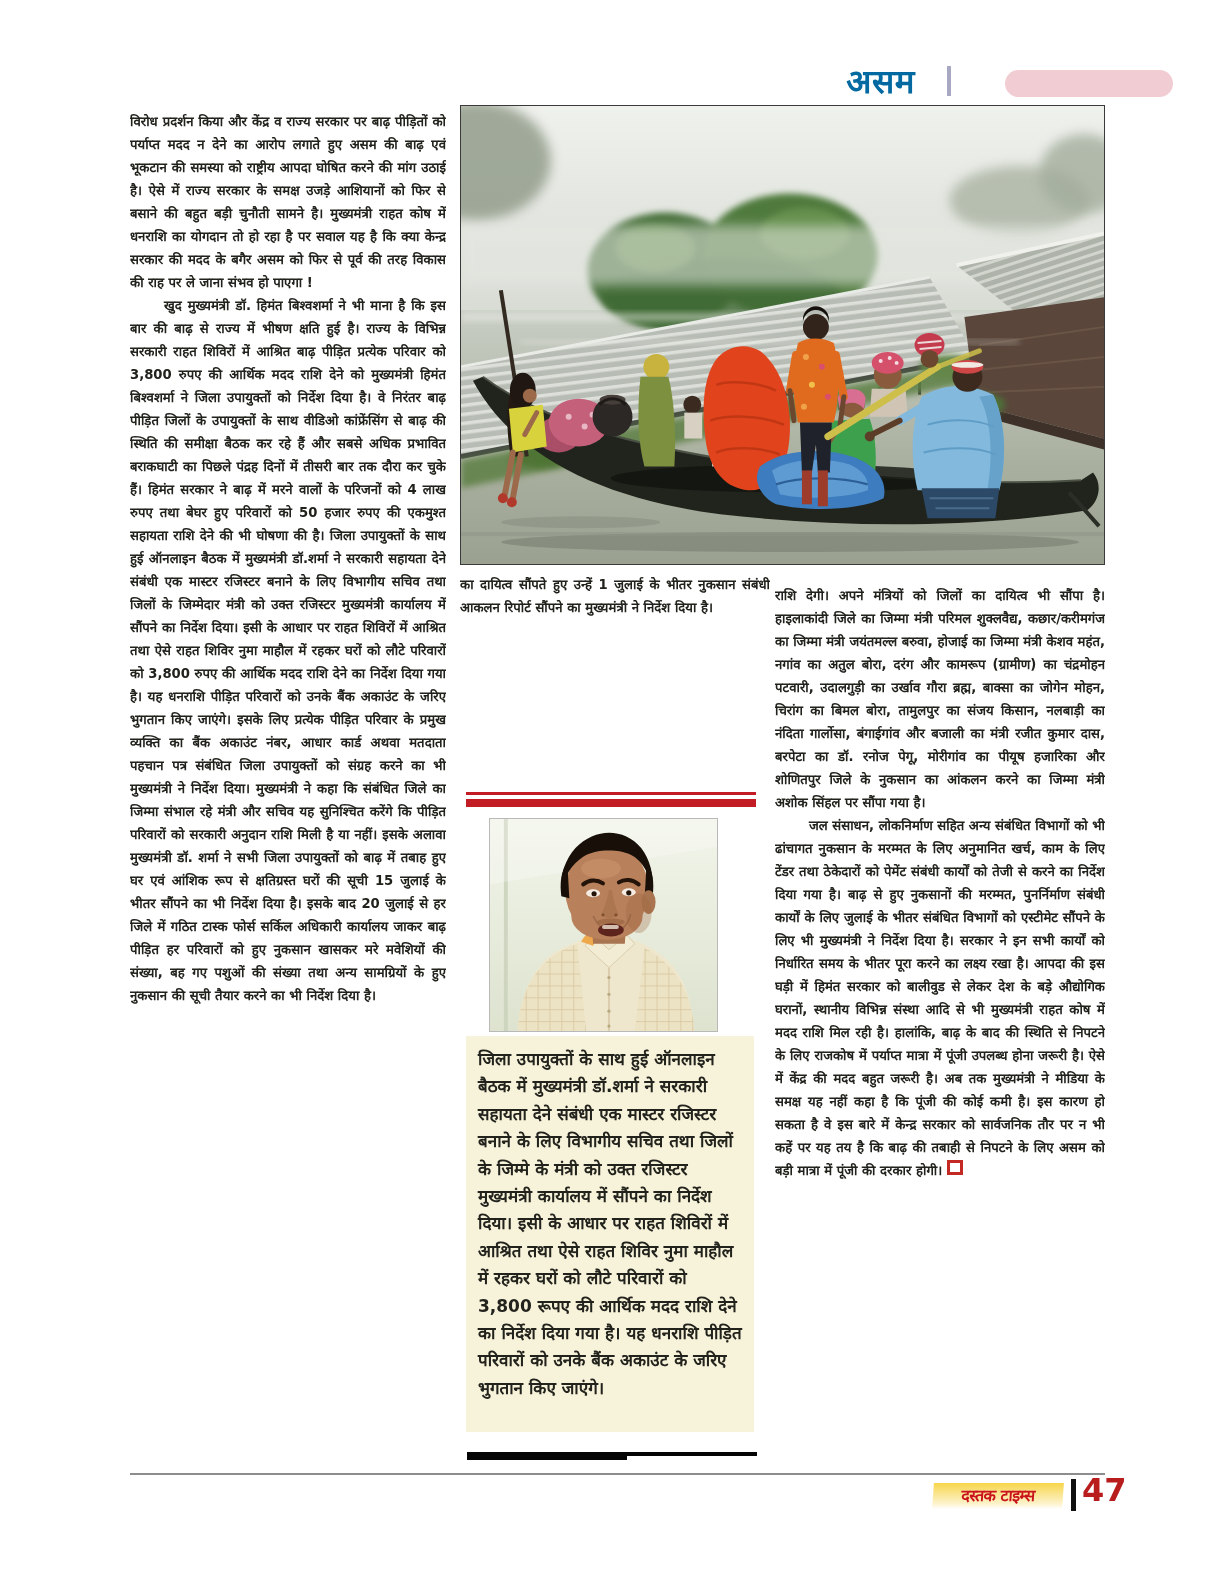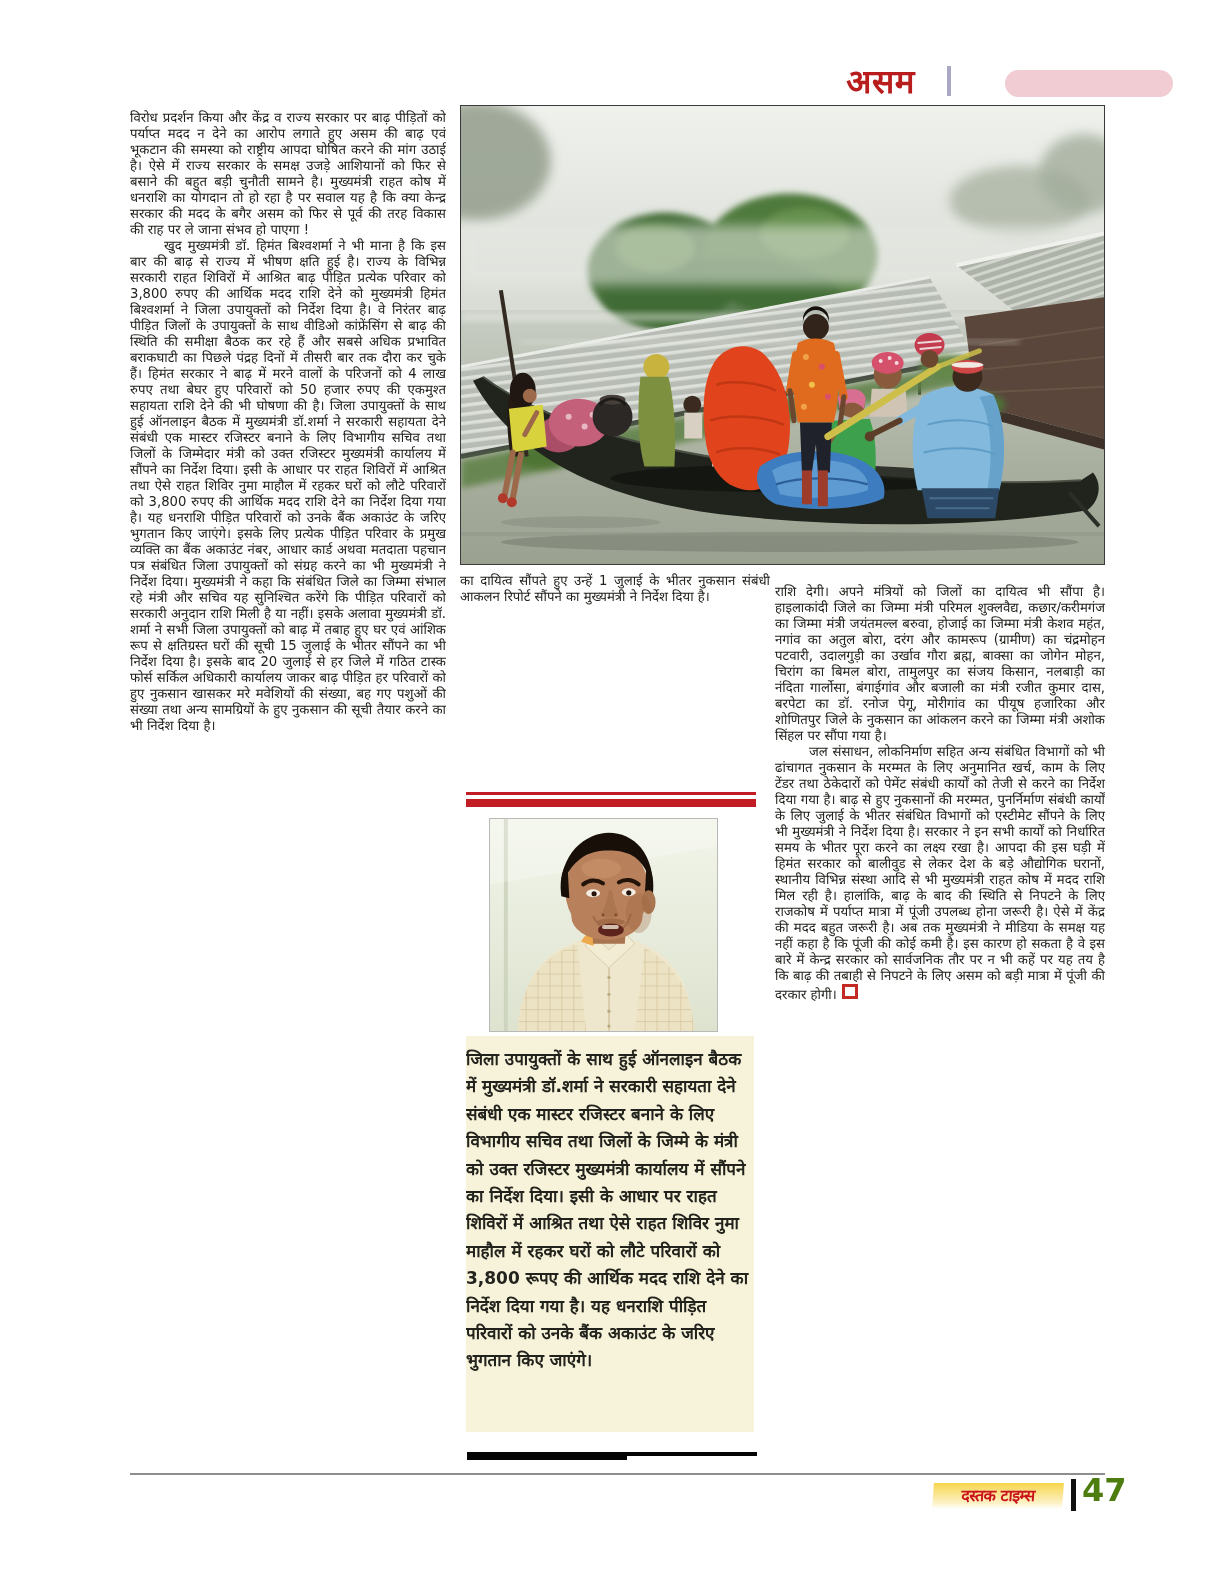--- a/index.html
+++ b/index.html
@@ -5,32 +5,32 @@
   html,body{margin:0;padding:0;background:#ffffff;}
   .page{
     position:relative;width:1224px;height:1584px;margin:0 auto;
     background:#ffffff;overflow:hidden;
     font-family:"DejaVu Sans","Liberation Sans",sans-serif;
     color:#1c1c18;
   }
   
   .section-label{
     position:absolute;left:790px;top:58px;width:125px;text-align:right;
-    font-size:33px;font-weight:bold;color:#b91c1c;letter-spacing:.5px;
+    font-size:33px;font-weight:bold;color:#0369a1;letter-spacing:.5px;
   }
   .header-divider{
     position:absolute;left:947px;top:66px;width:4px;height:30px;background:#a8a8c2;
   }
   .header-pill{
     position:absolute;left:1005px;top:70px;width:168px;height:27px;
     border-radius:14px;background:#f1ccd3;
   }
   
   .col{position:absolute;text-align:justify;overflow:hidden;
-       font-size:13.2px;line-height:16px;color:#22221d;}
+       font-size:13.2px;line-height:23px;color:#22221d;font-weight:bold;}
   .col p{margin:0;}
   .col p.ind{text-indent:34px;}
   #col1{left:130px;top:110px;width:316px;height:1348px;}
   #col2top{left:460px;top:573px;width:310px;height:218px;}
   #col3{left:775px;top:576px;width:330px;height:888px;margin-top:8px;}
   
   .flood-photo{
     position:absolute;left:460px;top:105px;width:645px;height:460px;
     border:1px solid #3a3a3a;box-sizing:border-box;overflow:hidden;background:#dfe3dc;
   }
@@ -38,37 +38,37 @@
   
   .red-rule-thin{position:absolute;left:466px;top:792px;width:290px;height:3px;background:#c21d24;}
   .red-rule-thick{position:absolute;left:466px;top:799px;width:290px;height:8px;background:#c21d24;}
   .portrait{
     position:absolute;left:489px;top:818px;width:229px;height:214px;
     border:1px solid #b9b9b9;box-sizing:border-box;background:#eef2e6;
   }
   .portrait svg{display:block;width:100%;height:100%;}
   .pull-quote{
     position:absolute;left:466px;top:1036px;width:288px;height:396px;box-sizing:border-box;
-    background:#f7f2da;padding:10px 0;overflow:hidden;
+    background:#f7f2da;padding:10px 12px;overflow:hidden;
     font-size:17px;line-height:27.4px;font-weight:bold;color:#23231d;text-align:left;
   }
   .black-rule-left{position:absolute;left:467px;top:1452px;width:160px;height:8px;background:#050505;}
   .black-rule-right{position:absolute;left:627px;top:1452px;width:130px;height:4px;background:#050505;}
   
   .footer-rule{position:absolute;left:130px;top:1473px;width:975px;height:2px;background:#8d8d8d;}
   .footer-logo{
     position:absolute;left:933px;top:1483px;width:130px;height:26px;
     background:linear-gradient(180deg,#f7d64b 0%,#fdf3cd 80%,#ffffff 100%);
     color:#c8151d;font-weight:bold;font-size:16px;line-height:26px;text-align:center;
     transform:skewX(-4deg);text-shadow:0 0 1px #ffd9a0;letter-spacing:-.5px;white-space:nowrap;overflow:hidden;
   }
   .footer-bar{position:absolute;left:1071px;top:1479px;width:5px;height:32px;background:#111;}
   .page-number{
     position:absolute;left:1082px;top:1471px;width:60px;
-    font-size:32px;font-weight:bold;color:#4d7c0f;
+    font-size:32px;font-weight:bold;color:#b91c1c;
   }
   
   .endmark{
     display:inline-block;width:10px;height:9px;border:3px solid #c32a24;
     vertical-align:baseline;margin-left:5px;
   }
 </style>
 </head>
 <body>
 

